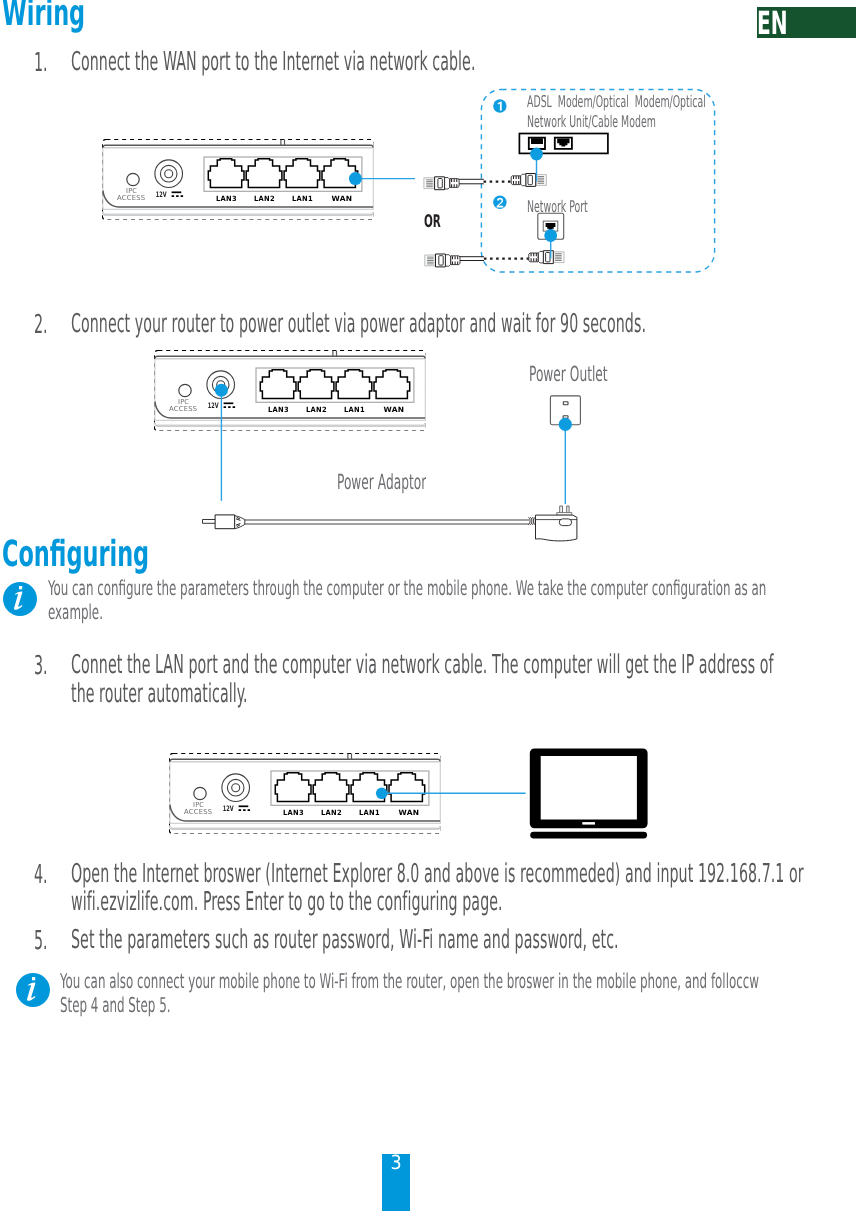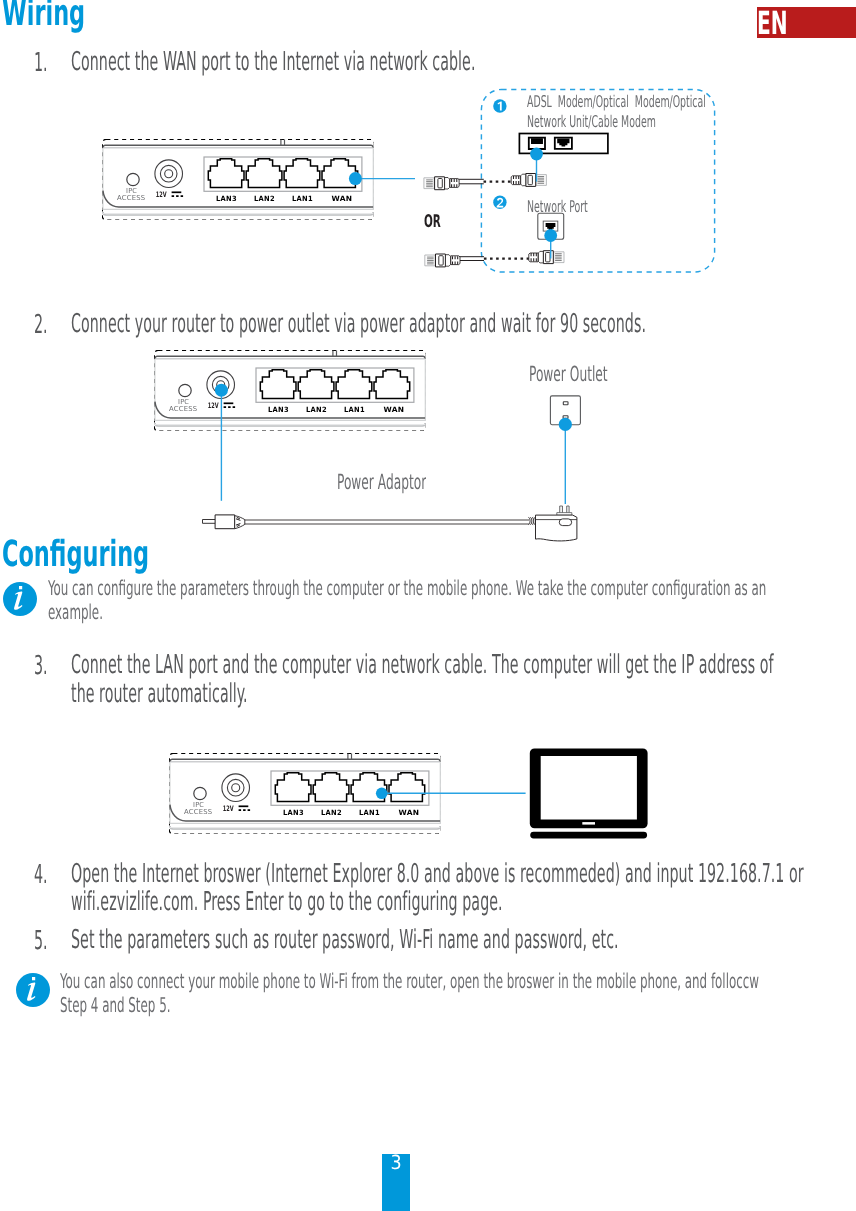--- a/index.html
+++ b/index.html
@@ -7,21 +7,21 @@
        font-family:"DejaVu Sans",sans-serif;-webkit-font-smoothing:antialiased;
        text-rendering:geometricPrecision;will-change:opacity;}
   .abs{position:absolute;}
 
   
   .sec-title{position:absolute;will-change:opacity;color:#0098da;font-weight:bold;font-stretch:condensed;
              font-size:36px;line-height:36px;transform:scaleX(0.692);transform-origin:left top;
              white-space:nowrap;}
 
   
-  #en-badge{position:absolute;left:756.5px;top:6.8px;width:99.5px;height:30.9px;background:#b91c1c;}
+  #en-badge{position:absolute;left:756.5px;top:6.8px;width:99.5px;height:30.9px;background:#14532d;}
   #en-badge span{position:absolute;will-change:opacity;left:0.5px;top:0.3px;color:#fff;
              font-weight:bold;font-stretch:condensed;font-size:32px;line-height:32px;
              transform:scaleX(0.70);transform-origin:left top;}
 
   
   .step{position:absolute;will-change:opacity;color:#58595b;font-stretch:condensed;font-size:26px;}
   .step .n{position:absolute;left:0;top:0;transform:scaleX(0.61);transform-origin:left top;}
   .step .t{position:absolute;left:37px;top:0;width:1190px;transform:scaleX(0.608);
            transform-origin:left top;line-height:28.6px;letter-spacing:0.10px;}
 

